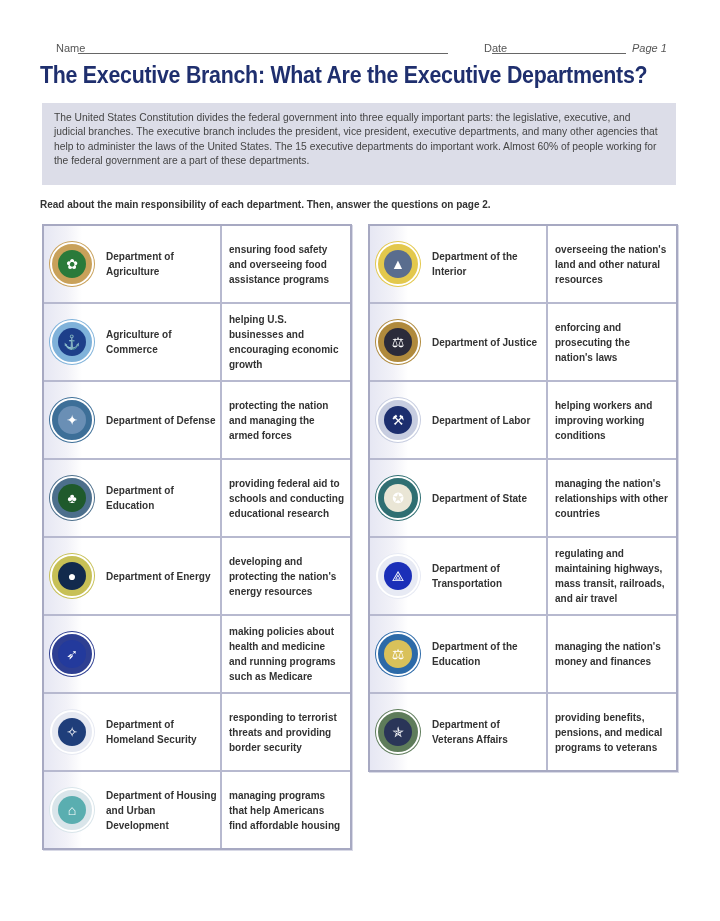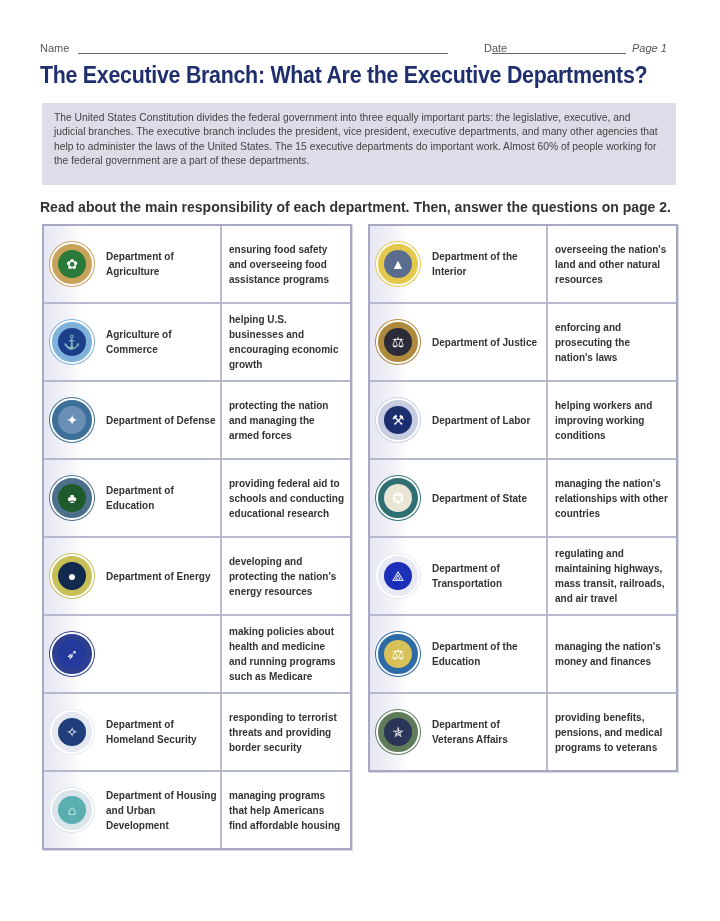--- a/index.html
+++ b/index.html
@@ -19,21 +19,21 @@
     font-family: "Liberation Sans", sans-serif; transform: scaleX(0.93); transform-origin: left;
     white-space: nowrap;
   }
   .intro {
     position: absolute; top: 103px; left: 42px; width: 634px; height: 82px;
     background: #dcdde8; box-sizing: border-box; padding: 8px 12px;
     font-size: 10.3px; line-height: 14.3px; color: #444;
   }
   .instructions {
     position: absolute; top: 199px; left: 40px; width: 640px;
-    font-size: 14px; font-weight: bold; color: #333;
+    font-size: 10px; font-weight: bold; color: #333;
   }
   .dept-table {
     position: absolute; top: 224px; width: 310px;
     border: 2px solid #a7a9c2; box-sizing: border-box; background: #fff;
     box-shadow: 1px 1px 0 #d8d9e6;
   }
   .dept-table.left { left: 42px; }
   .dept-table.right { left: 368px; }
   .dept-table::before {
     content: ""; position: absolute; left: 0; top: 0; bottom: 0; width: 38px;
@@ -62,21 +62,21 @@
   }
   .resp-cell {
     flex: 1; display: flex; align-items: center; padding: 0 6px 0 7px;
     font-size: 10px; font-weight: bold; color: #333; line-height: 15px;
   }
 </style>
 </head>
 <body>
 
 <div class="header-line">
-  <span class="lbl" style="left:0;">Name</span>
+  <span class="lbl" style="left:16px;">Name</span>
   <span class="blank" style="left:38px; width:370px;"></span>
   <span class="lbl" style="left:444px;">Date</span>
   <span class="blank" style="left:452px; width:134px;"></span>
   <span class="lbl" style="left:592px;font-style:italic;">Page 1</span>
 </div>
 
 <div class="title">The Executive Branch: What Are the Executive Departments?</div>
 
 <div class="intro">The United States Constitution divides the federal government into three equally important parts: the legislative, executive, and judicial branches. The executive branch includes the president, vice president, executive departments, and many other agencies that help to administer the laws of the United States. The 15 executive departments do important work. Almost 60% of people working for the federal government are a part of these departments.</div>
 

